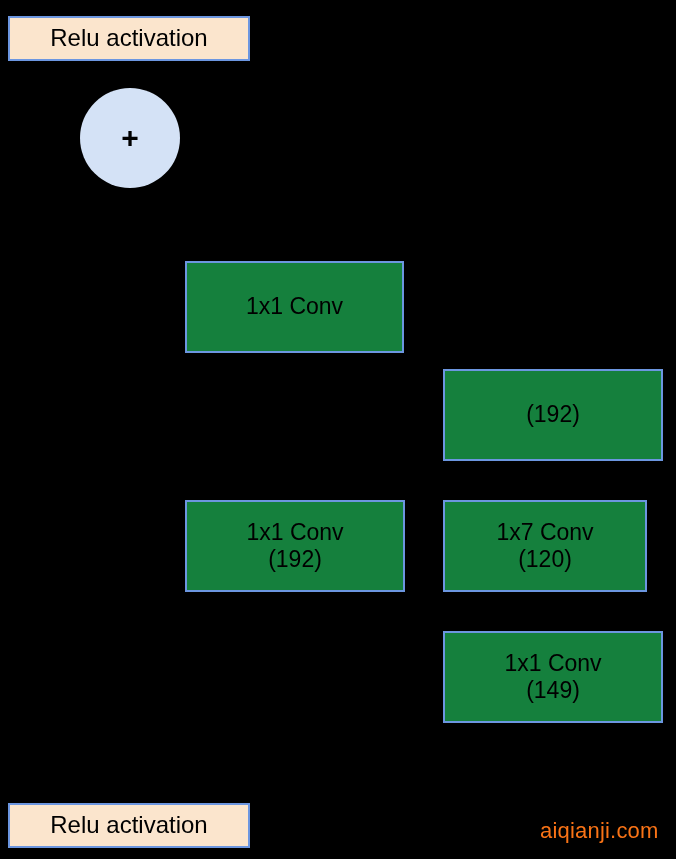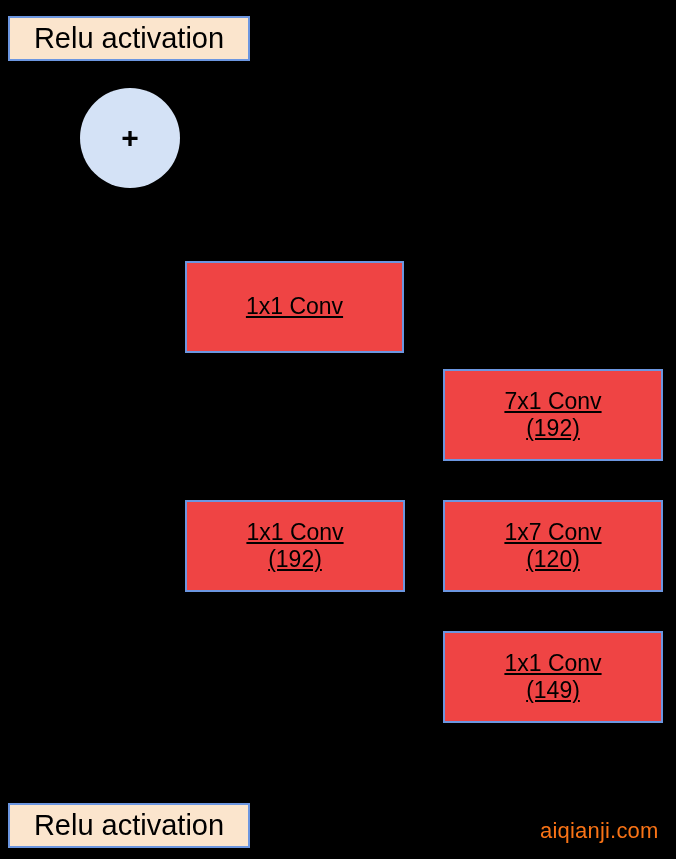--- a/index.html
+++ b/index.html
@@ -26,30 +26,29 @@
     color: #000000;
     line-height: 1.18;
   }
   .node .ln {
     display: block;
     white-space: nowrap;
   }
 
   
   .box-blue {
-    background: #ef4444;
+    background: #15803d;
     border: 2px solid #6c96e0;
     font-size: 23px;
-    text-decoration: underline;
   }
   
   .box-orange {
     background: #fbe5cd;
     border: 2px solid #6c96e0;
-    font-size: 29px;
+    font-size: 24px;
   }
   
   .circle-blue {
     background: #d4e2f6;
     border-radius: 50%;
     border: none;
     font-size: 30px;
     font-weight: bold;
   }
 
@@ -109,30 +108,29 @@
 
   <div class="node circle-blue" style="left:80px; top:88px; width:100px; height:100px;">
     <span class="ln">+</span>
   </div>
 
   <div class="node box-blue" style="left:185px; top:261px; width:219px; height:92px;">
     <span class="ln">1x1 Conv</span>
   </div>
 
   <div class="node box-blue" style="left:443px; top:369px; width:220px; height:92px;">
-    <span class="ln">7x1 Conv</span>
     <span class="ln">(192)</span>
   </div>
 
   <div class="node box-blue" style="left:185px; top:500px; width:220px; height:92px;">
     <span class="ln">1x1 Conv</span>
     <span class="ln">(192)</span>
   </div>
 
-  <div class="node box-blue" style="left:443px; top:500px; width:220px; height:92px;">
+  <div class="node box-blue" style="left:443px; top:500px; width:204px; height:92px;">
     <span class="ln">1x7 Conv</span>
     <span class="ln">(120)</span>
   </div>
 
   <div class="node box-blue" style="left:443px; top:631px; width:220px; height:92px;">
     <span class="ln">1x1 Conv</span>
     <span class="ln">(149)</span>
   </div>
 
   <div class="node box-orange" style="left:8px; top:803px; width:242px; height:45px;">

